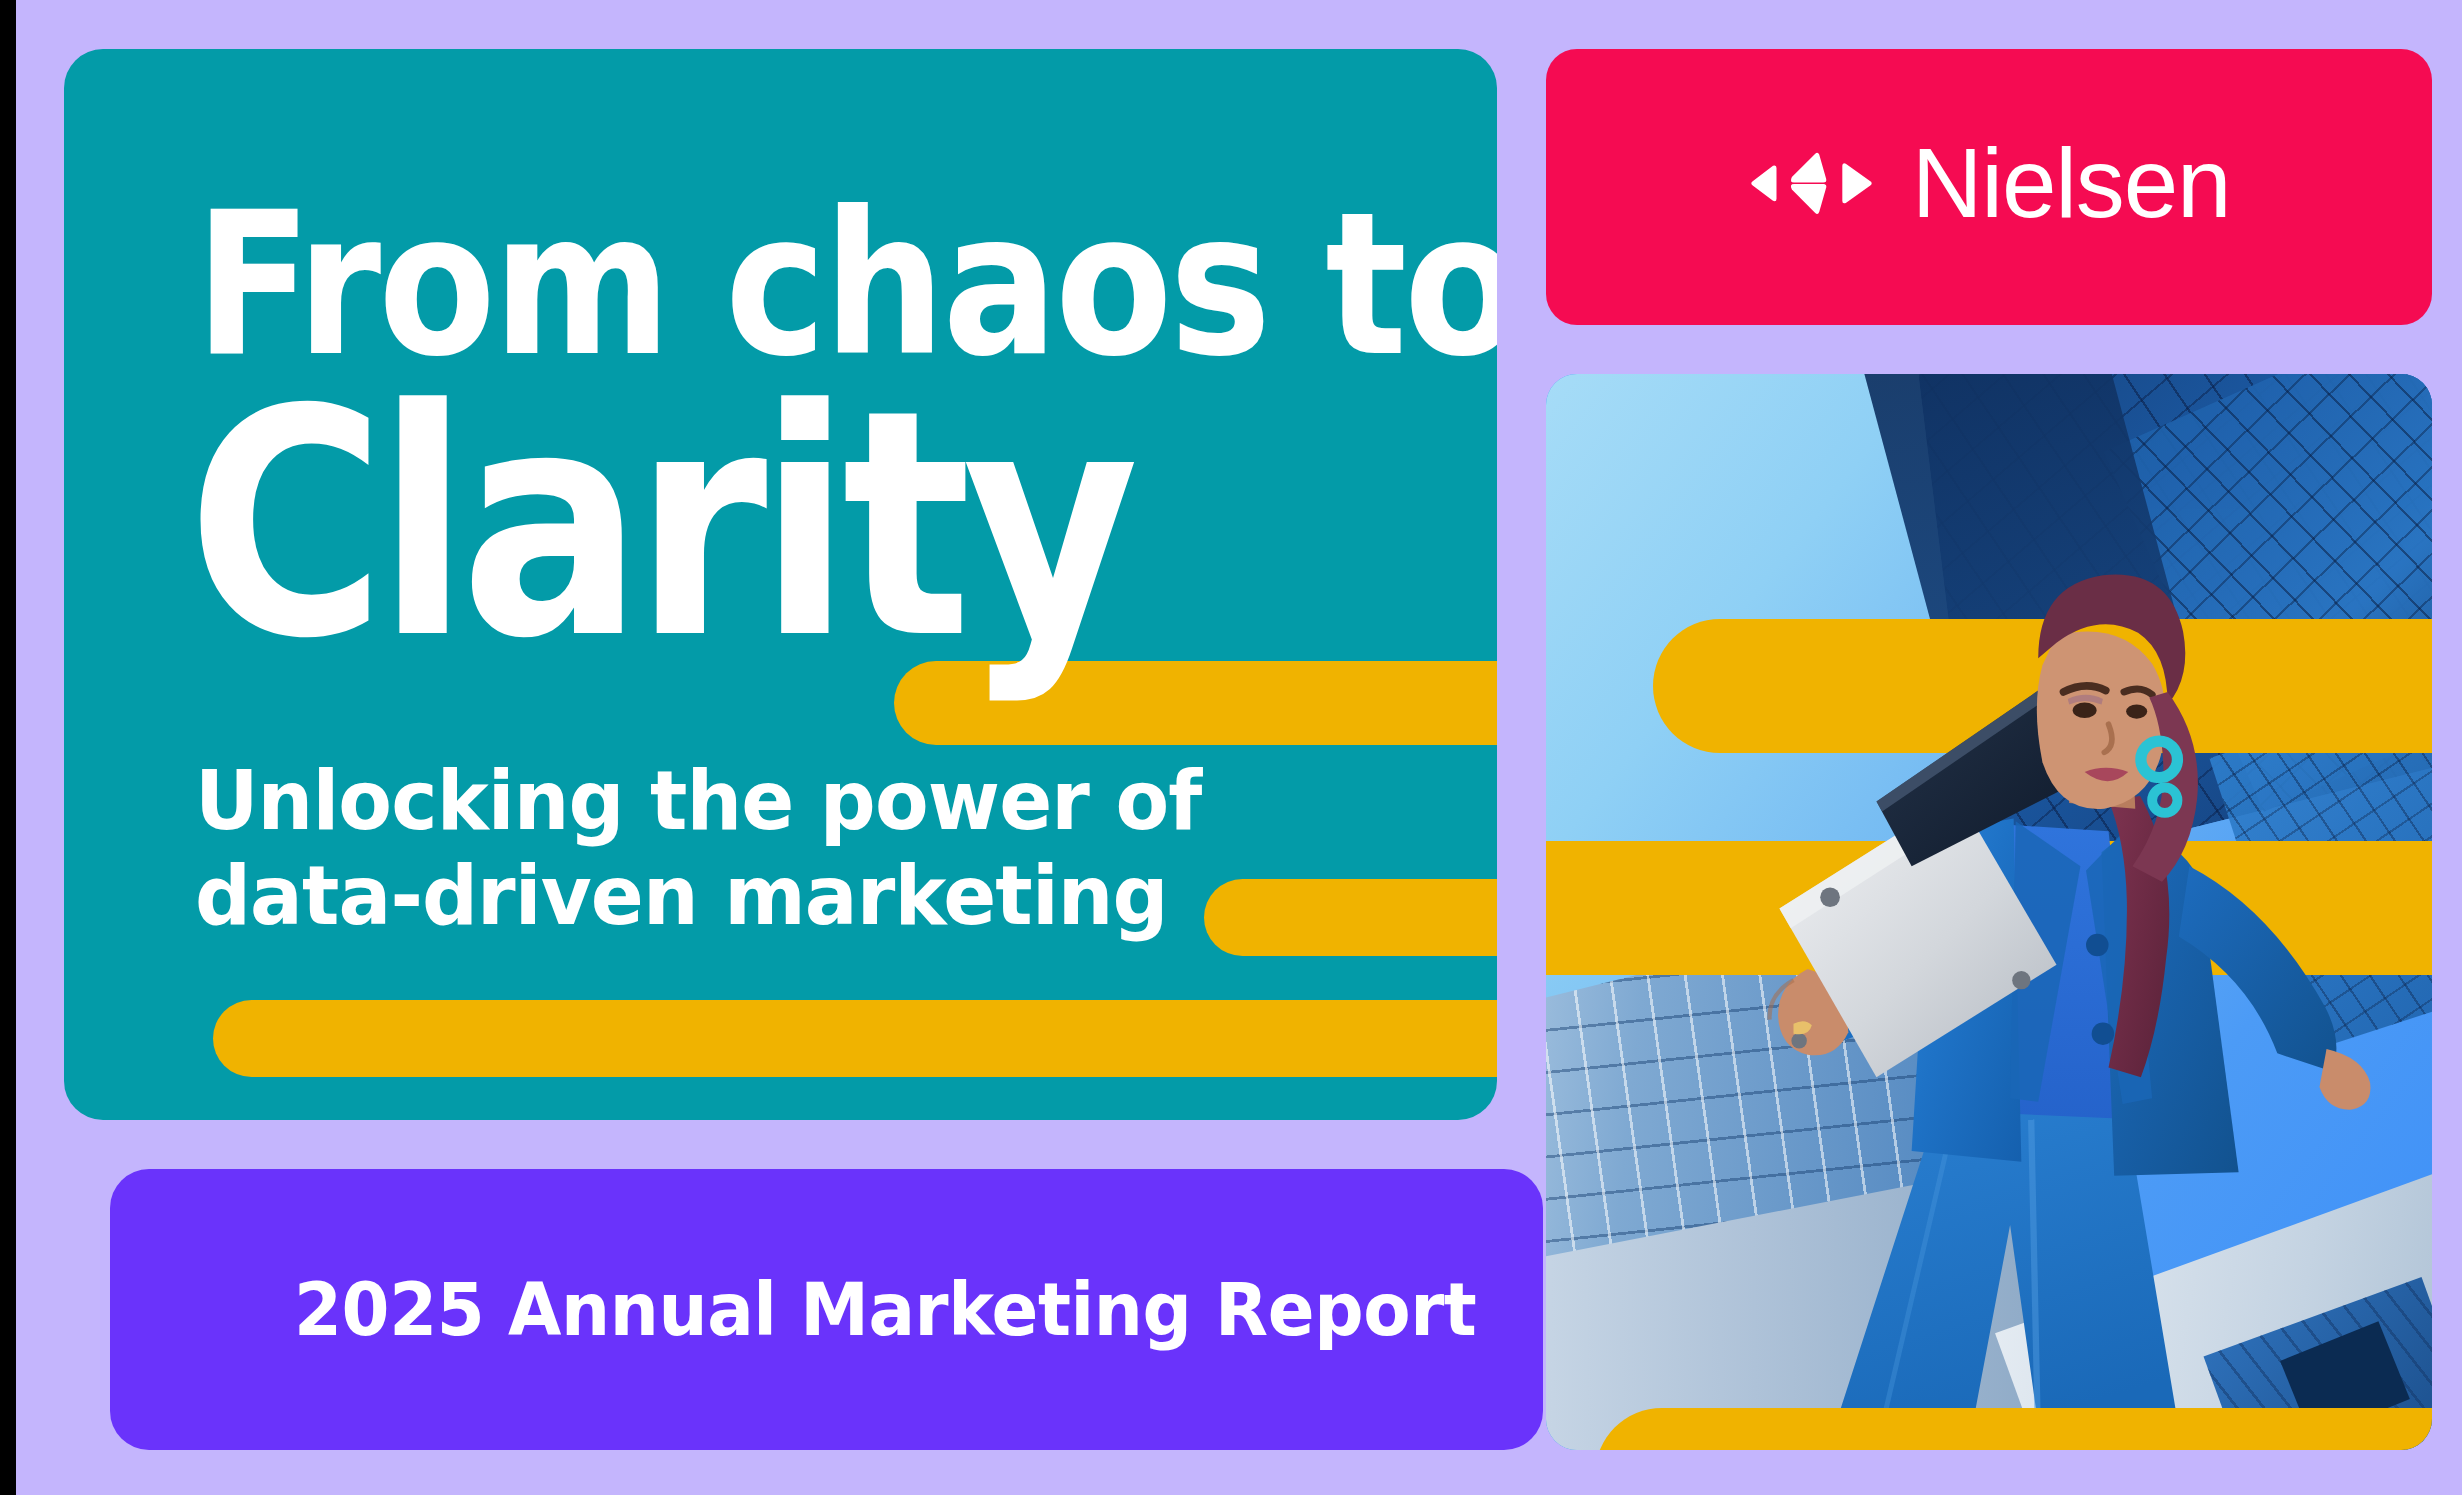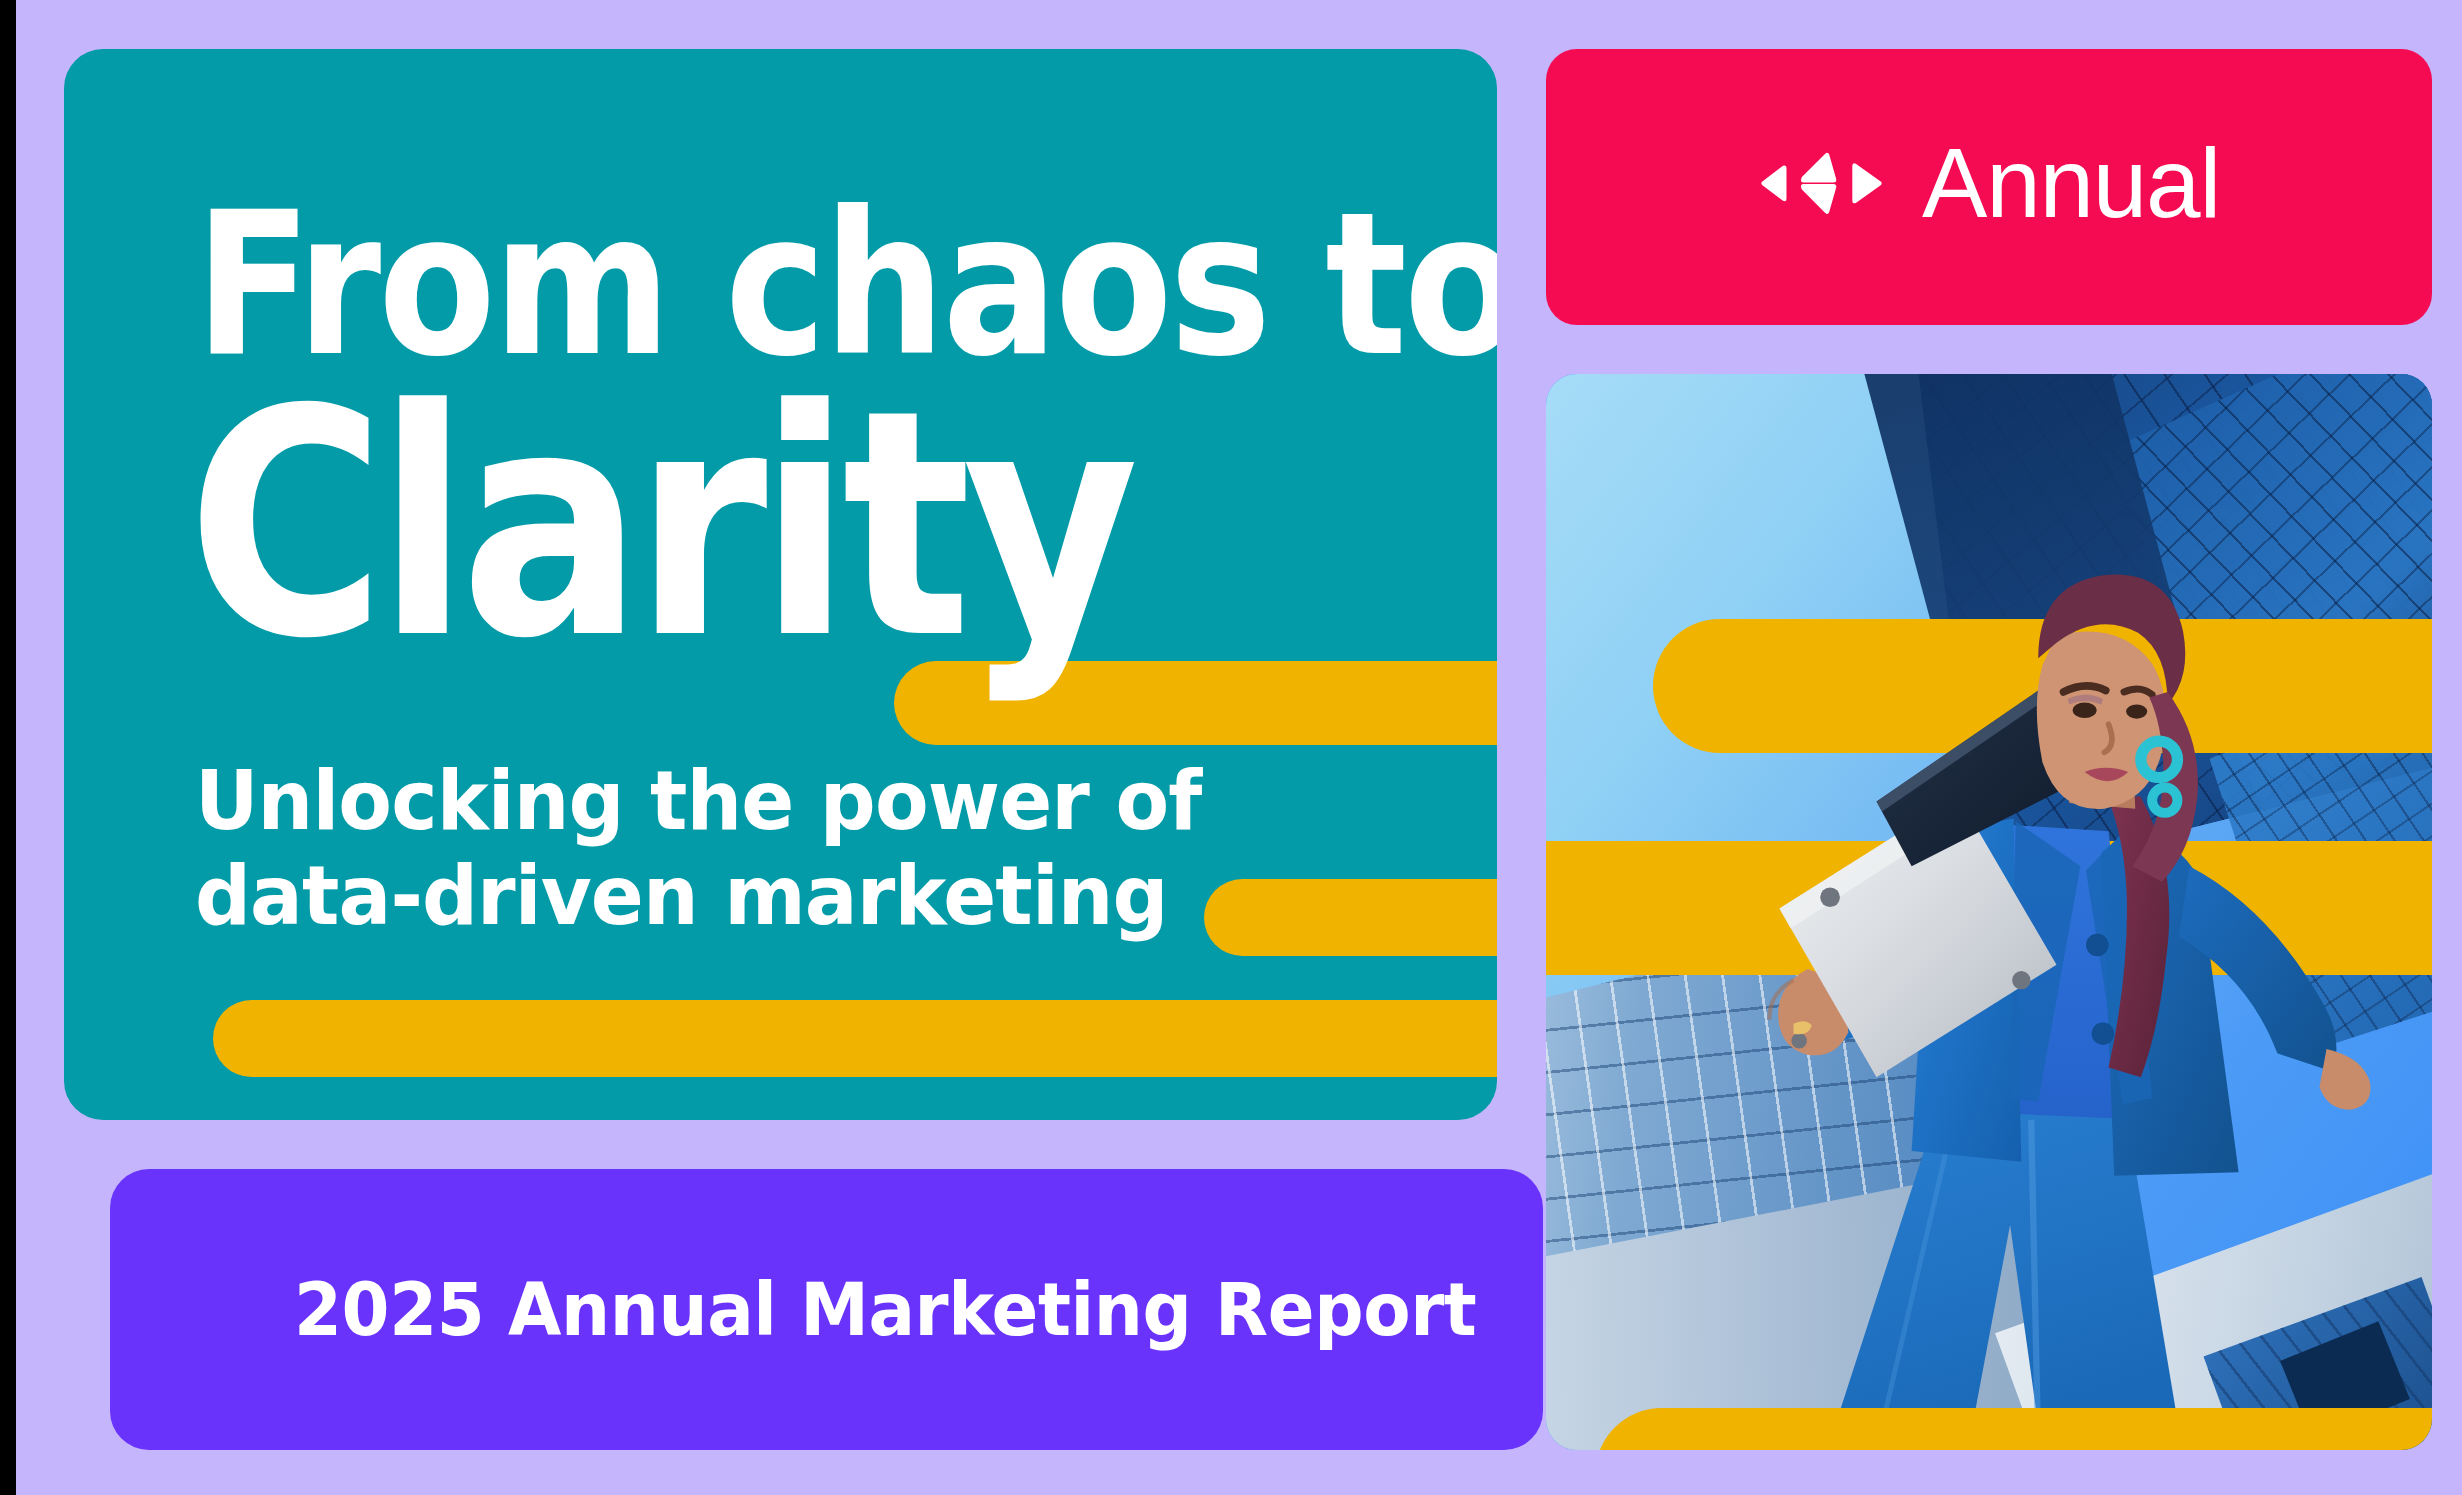--- a/index.html
+++ b/index.html
@@ -255,21 +255,21 @@
 
         <path d="M40 33 L40 77 Q40 82 35 80 L6 58 Q2 55 6 52 L35 30 Q40 28 40 33 Z" fill="#FFFFFF"></path>
 
         <path d="M62 46 L95 13 Q99 9 101 14 L111 49 Q112 54 107 54 L65 54 Q58 54 62 46 Z" fill="#FFFFFF"></path>
 
         <path d="M62 64 L95 97 Q99 101 101 96 L111 61 Q112 56 107 56 L65 56 Q58 56 62 64 Z" fill="#FFFFFF"></path>
 
         <path d="M134 30 L134 80 Q134 85 139 83 L174 58 Q178 55 174 52 L139 27 Q134 25 134 30 Z" fill="#FFFFFF"></path>
       </svg>
 
-      <div id="nielsen-wordmark">Annual</div>
+      <div id="nielsen-wordmark">Nielsen</div>
     </div>
   </header>
 
   <figure id="photo-panel">
     <div id="photo-stage">
 
       <div class="ph" id="sky"></div>
       <div class="ph" id="tower-ur"></div>
       <div class="ph" id="tower-ur-2"></div>
       <div class="ph" id="tower-edge"></div>

